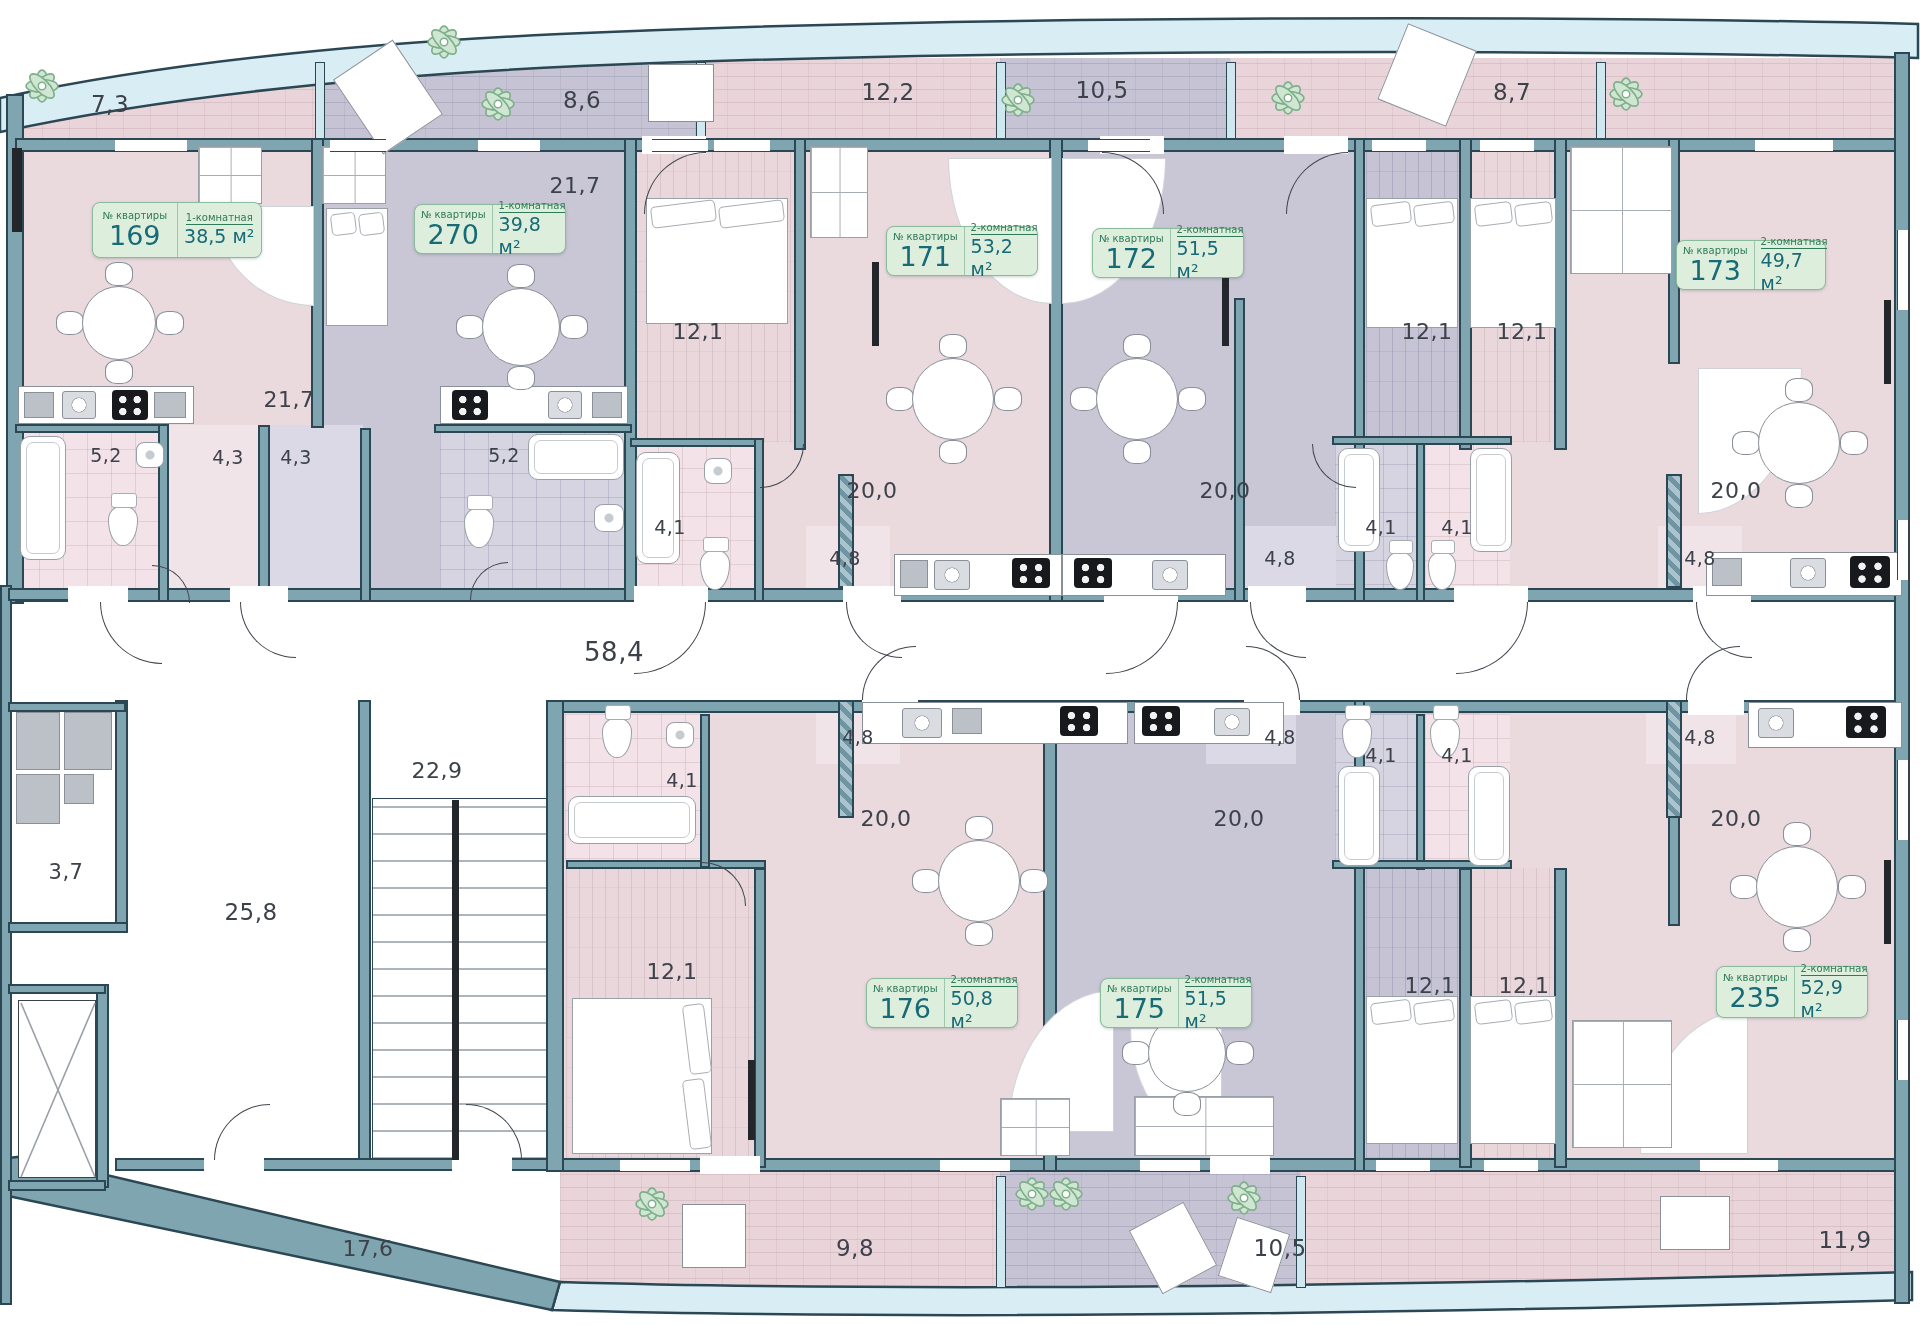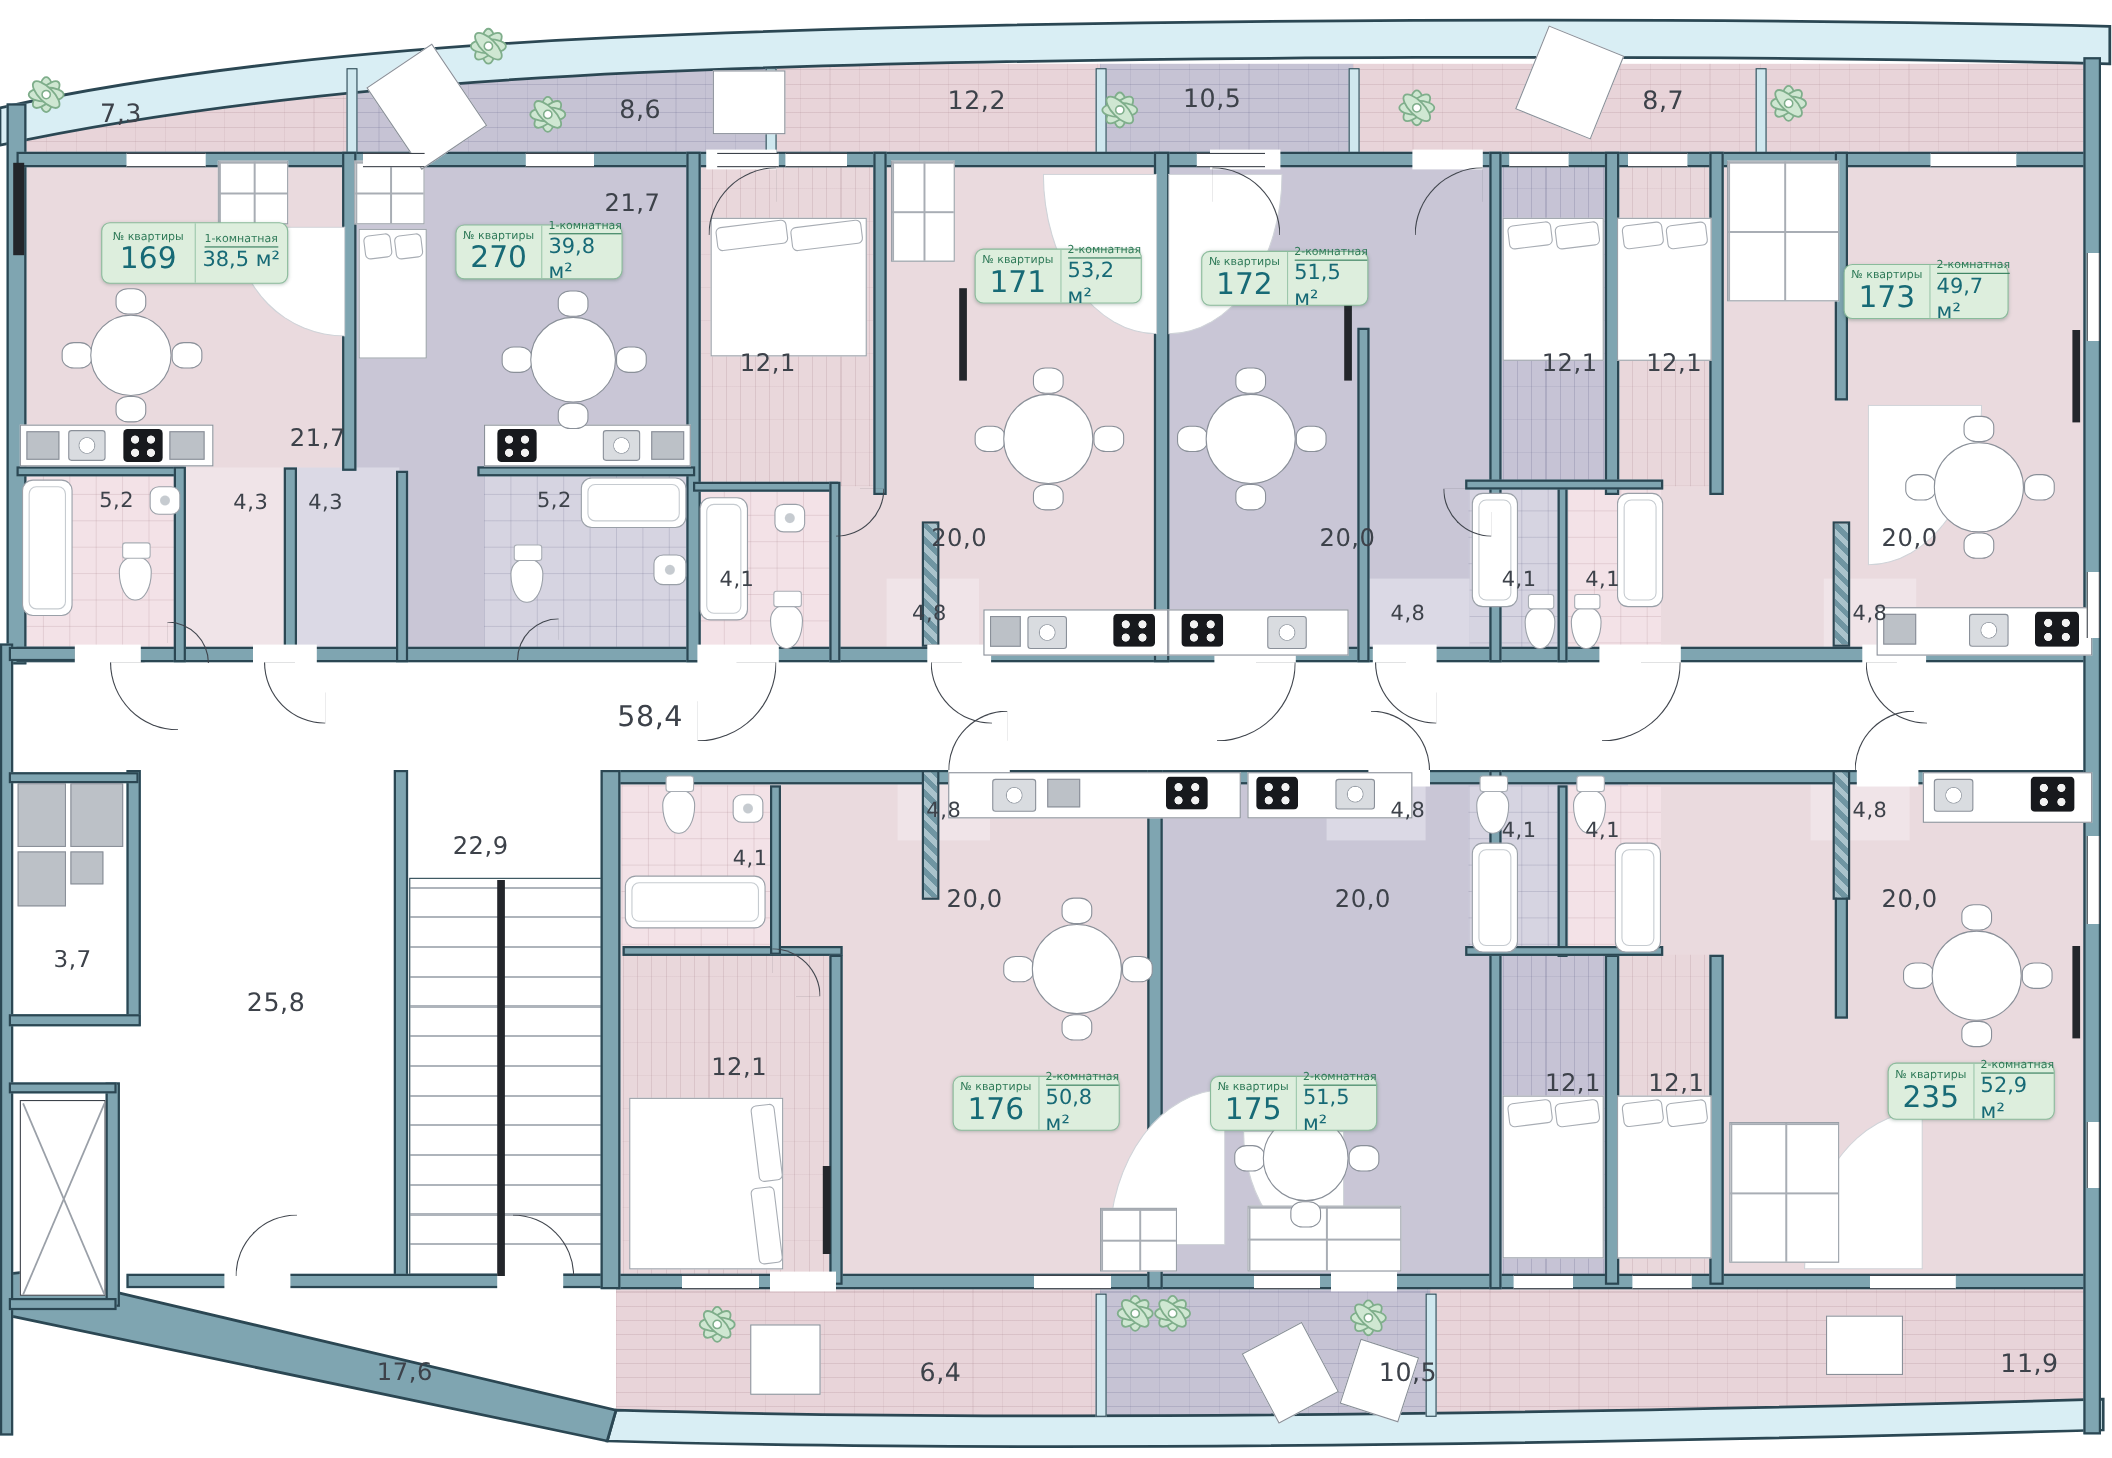--- a/index.html
+++ b/index.html
@@ -163,25 +163,25 @@
         <span class="bt">2-комнатная</span>
         <span class="ba">50,8 м²</span>
       </div>
   </div>
 
   <div class="dim" style="left:110px;top:104px;font-size:23px">7,3</div>
   <div class="dim" style="left:582px;top:100px;font-size:23px">8,6</div>
   <div class="dim" style="left:888px;top:92px;font-size:23px">12,2</div>
   <div class="dim" style="left:1102px;top:90px;font-size:23px">10,5</div>
   <div class="dim" style="left:1512px;top:92px;font-size:23px">8,7</div>
-  <div class="dim" style="left:855px;top:1248px;font-size:23px">6,4</div>
+  <div class="dim" style="left:855px;top:1248px;font-size:23px">9,8</div>
   <div class="dim" style="left:1280px;top:1248px;font-size:23px">10,5</div>
   <div class="dim" style="left:1845px;top:1240px;font-size:23px">11,9</div>
 
-  <div class="dim" style="left:591px;top:652px;font-size:26px">58,4</div>
+  <div class="dim" style="left:614px;top:652px;font-size:26px">58,4</div>
   <div class="dim" style="left:66px;top:872px;font-size:21px">3,7</div>
   <div class="dim" style="left:251px;top:912px;font-size:23px">25,8</div>
   <div class="dim" style="left:437px;top:770px;font-size:22px">22,9</div>
   <div class="dim" style="left:368px;top:1248px;font-size:22px">17,6</div>
 
   <div class="dim" style="left:289px;top:399px;font-size:22px">21,7</div>
   <div class="dim" style="left:106px;top:455px;font-size:19px">5,2</div>
   <div class="dim" style="left:228px;top:457px;font-size:19px">4,3</div>
   <div class="dim" style="left:575px;top:185px;font-size:22px">21,7</div>
   <div class="dim" style="left:504px;top:455px;font-size:19px">5,2</div>

